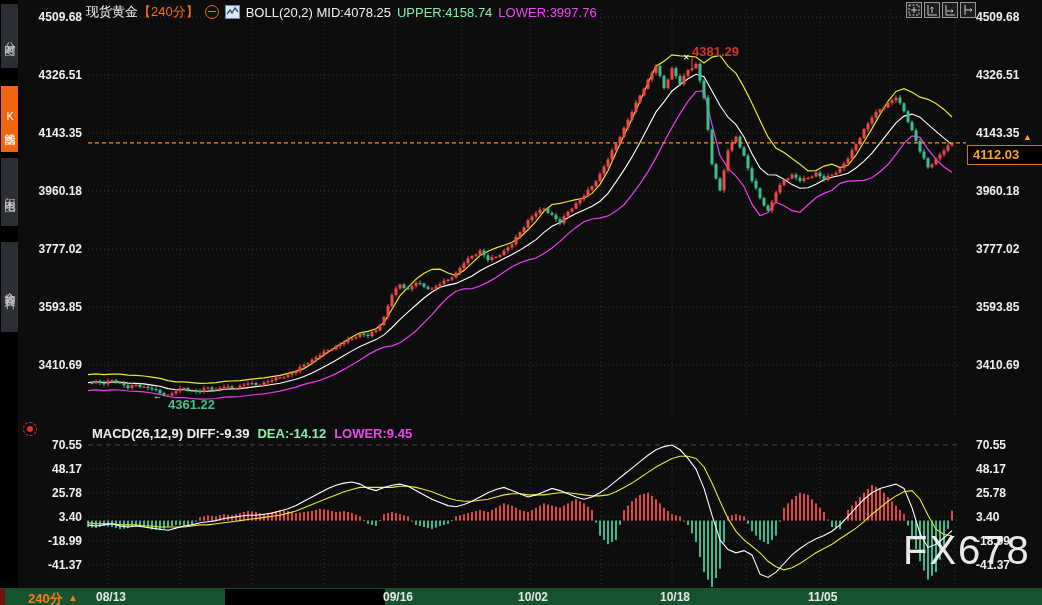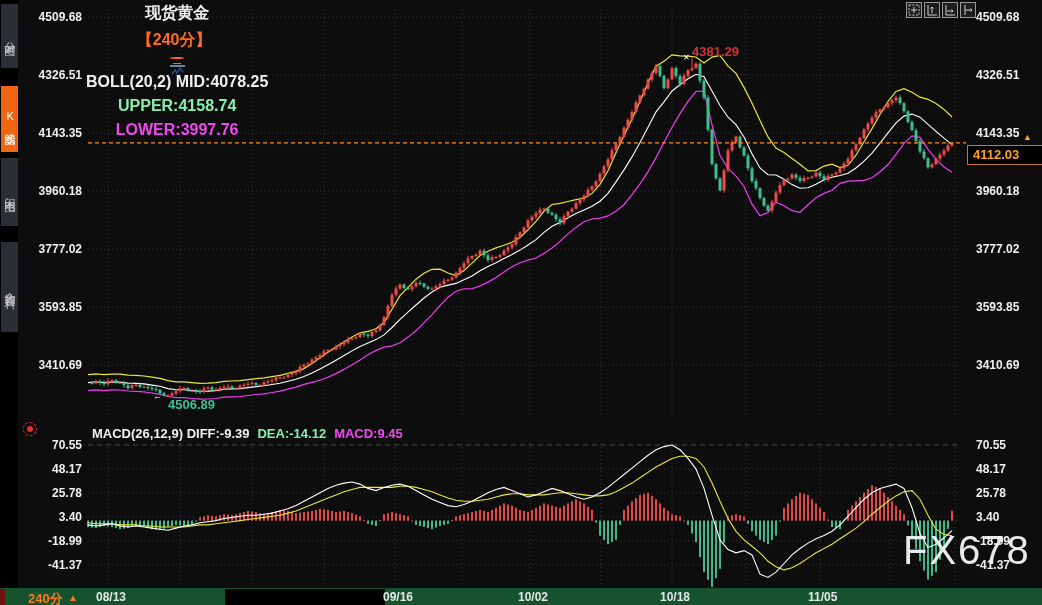--- a/index.html
+++ b/index.html
@@ -6,21 +6,21 @@
   #app{position:relative;width:1042px;height:605px;background:#0d0d0d;overflow:hidden;
        font-family:"Liberation Sans",sans-serif;}
   
   #rail{position:absolute;left:0;top:0;width:18px;height:605px;background:#000;}
   .rail-tab{position:absolute;left:1px;width:17px;display:flex;align-items:center;justify-content:center;
        background:#2b2e34;color:#c8c8c8;font-size:11px;line-height:1.2;cursor:pointer;
        writing-mode:vertical-rl;text-orientation:upright;letter-spacing:2px;}
   .rail-tab.active{background:#f0650f;color:#fff;}
   
   #hdr{position:absolute;left:86px;top:3px;height:18px;display:flex;align-items:center;gap:6px;
-       font-size:16px;font-weight:700;color:#f0f0f0;white-space:nowrap;flex-direction:column;}
+       font-size:13px;font-weight:400;color:#f0f0f0;white-space:nowrap;}
   .hdr-orange{color:#ff6a1e;}
   .hdr-yellow{color:#86efac;}
   .hdr-magenta{color:#f048f0;}
   .circle-minus{width:12px;height:12px;border:1px solid #ff6a1e;border-radius:50%;position:relative;display:inline-block;}
   .circle-minus::after{content:"";position:absolute;left:2px;right:2px;top:5px;height:1px;background:#ff6a1e;}
   .ind-icon{width:13px;height:12px;background:#dfe8f2;border:1px solid #6d86a8;position:relative;display:inline-block;}
   .ind-icon svg{position:absolute;left:0;top:0;}
   
   #tools{position:absolute;left:906px;top:2px;display:flex;gap:2px;}
   .tool-btn{width:14px;height:14px;border:1px solid #9a9a9a;background:#1d1d1d;display:flex;
@@ -805,32 +805,32 @@
           <path d="M3 6 H10 M8.5 4.5 L10 6 L8.5 7.5" stroke="#cfcfcf" fill="none"></path>
         </svg>
     </div>
   </div>
 
   <div id="badge">4112.03</div>
   <div id="badge-arrow">▲</div>
 
   <div id="hi-lbl">4381.29</div>
   <div id="hi-x">✕</div>
-  <div id="lo-lbl">4506.89</div>
+  <div id="lo-lbl">4361.22</div>
   <div id="lo-arrow">←</div>
 
   <div id="alarm">
       <div class="ring"></div>
       <div class="dot"></div>
     </div>
 
   <div id="macd-hdr">
     <span>MACD(26,12,9) DIFF:-9.39</span>
     <span class="hdr-yellow">DEA:-14.12</span>
-    <span class="hdr-magenta">MACD:9.45</span>
+    <span class="hdr-magenta">LOWER:9.45</span>
   </div>
 
   <div id="bbar">
     <div class="edge"></div>
     <div class="thumb"></div>
     <div id="period">240分</div>
     <div id="period-arrow">▲</div>
   <div class="date-lbl" style="left: 96px;">08/13</div>
       <div class="date-lbl" style="left: 383px; text-align: right;">09/16</div>
       <div class="date-lbl" style="left: 518px;">10/02</div>

